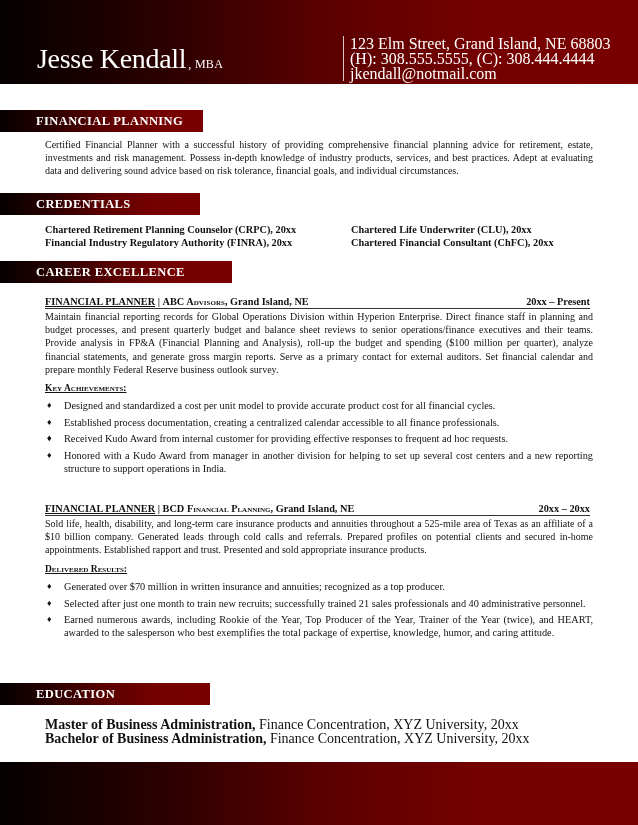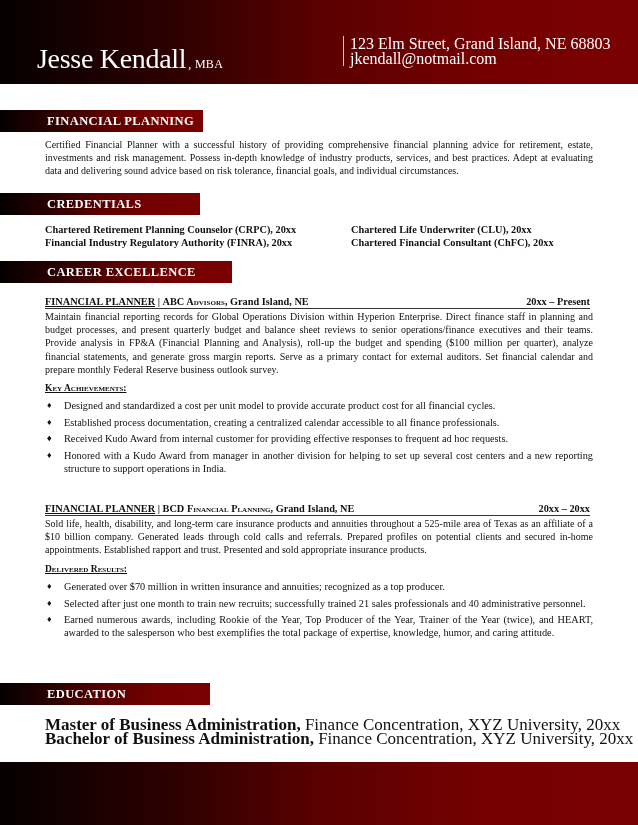--- a/index.html
+++ b/index.html
@@ -2,40 +2,41 @@
 <html><head>
 <meta charset="utf-8">
 <style>
   html, body { margin:0; padding:0; background:#fff; }
   body { width:638px; height:825px; position:relative; overflow:hidden; font-family:"Liberation Serif", "DejaVu Serif", serif; color:#111; }
   .grad { background: linear-gradient(90deg, #050000 0%, #2a0000 25%, #5a0000 50%, #740000 75%, #7a0000 100%); }
   .header { position:absolute; left:0; top:0; width:638px; height:84px; }
   .name { position:absolute; left:37px; top:44px; color:#fff; font-size:28px; line-height:30px; letter-spacing:-0.3px; }
   .name .cred { font-size:12px; letter-spacing:0.3px; margin-left:2px; }
   .contact { position:absolute; left:343px; top:36px; border-left:1px solid #d8c8c8; padding-left:6px; color:#fff; font-size:16px; line-height:15px; }
-  .section-bar { position:absolute; left:0; height:22px; color:#fff; font-weight:bold; font-size:12.5px; letter-spacing:0.4px; line-height:22px; padding-left:47px; box-sizing:border-box; }
+  .section-bar { position:absolute; left:0; height:22px; color:#fff; font-weight:bold; font-size:12.5px; letter-spacing:0.4px; line-height:22px; padding-left:36px; box-sizing:border-box; }
   .text { position:absolute; left:45px; width:548px; font-size:10px; line-height:13.2px; text-align:justify; }
   .cred-grid { position:absolute; left:45px; top:223px; width:560px; font-size:10.3px; line-height:13px; font-weight:bold; display:grid; grid-template-columns:306px 250px; }
   .job-line { position:absolute; left:45px; width:545px; font-size:10.3px; font-weight:bold; border-bottom:1px solid #333; line-height:12px; height:12px; }
   .job-line .dates { position:absolute; right:0; top:0; }
   .sc { font-variant:small-caps; }
   .subhead { position:absolute; left:45px; font-size:9.5px; font-weight:bold; text-decoration:underline; font-variant:small-caps; }
   .bullets { position:absolute; left:45px; width:548px; margin:0; padding:0; list-style:none; font-size:10.3px; line-height:13px; }
   .bullets li { position:relative; padding-left:19px; margin-bottom:3.6px; text-align:justify; }
   .bullets li .bul { position:absolute; left:2px; top:0; font-size:9px; }
-  .edu { position:absolute; left:45px; top:718px; font-size:17px; line-height:13.5px; }
+  .edu { position:absolute; left:45px; top:718px; font-size:14px; line-height:13.5px; }
   .footer { position:absolute; left:0; top:762px; width:638px; height:63px; }
 </style>
 </head>
 <body>
 
 <div class="header grad">
   <div class="name"><span>Jesse Kendall</span><span class="cred">, MBA</span></div>
   <div class="contact">
     <div>123 Elm Street, Grand Island, NE 68803</div>
+    <div>(H): 308.555.5555, (C): 308.444.4444</div>
     <div>jkendall@notmail.com</div>
   </div>
 </div>
 
 <div class="section-bar grad" style="top:110px;width:203px;">FINANCIAL PLANNING</div>
 <div class="text" style="top:138px;">Certified Financial Planner with a successful history of providing comprehensive financial planning advice for retirement, estate, investments and risk management. Possess in-depth knowledge of industry products, services, and best practices. Adept at evaluating data and delivering sound advice based on risk tolerance, financial goals, and individual circumstances.</div>
 
 <div class="section-bar grad" style="top:193px;width:200px;">CREDENTIALS</div>
 <div class="cred-grid">
   <div>Chartered Retirement Planning Counselor (CRPC), 20xx</div>

